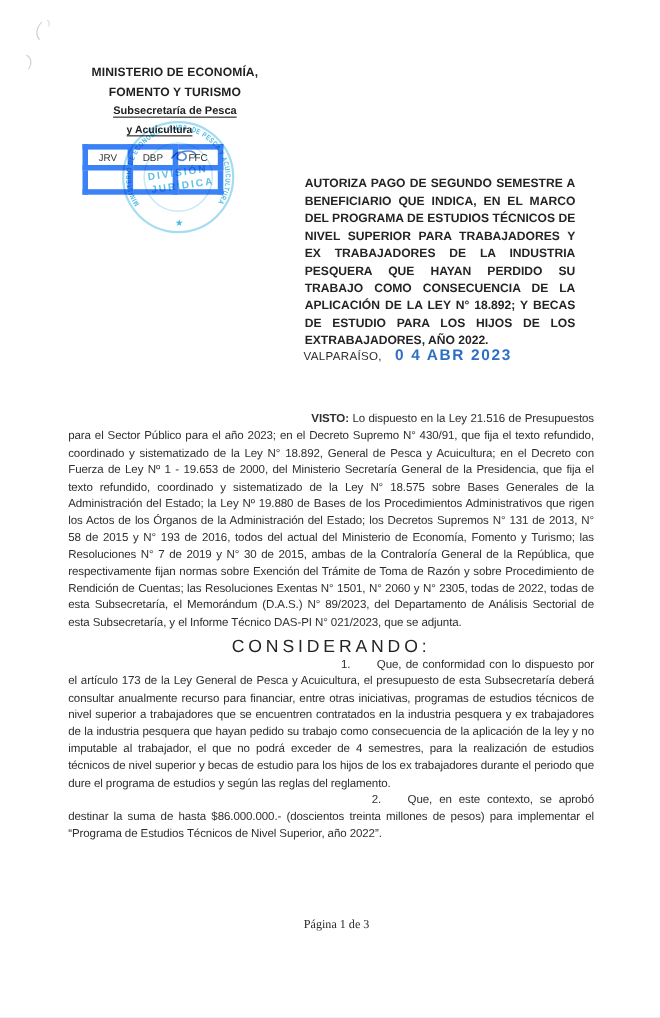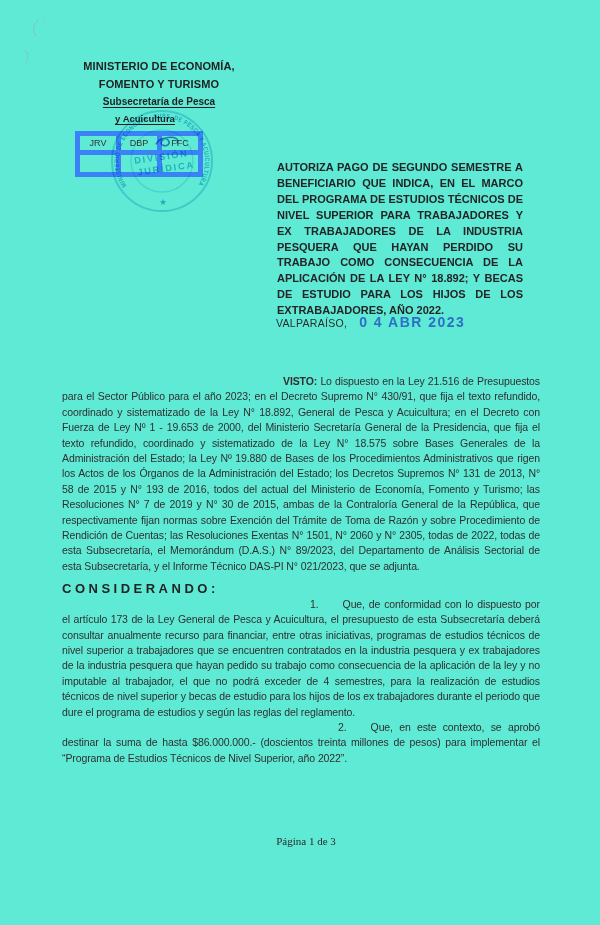--- a/index.html
+++ b/index.html
@@ -1,17 +1,17 @@
 <!DOCTYPE html>
 <html><head>
 <meta charset="utf-8">
 <style>
   html,body{margin:0;padding:0;background:#e8e8e8;}
   .page{
-    position:relative;width:600px;height:925px;background:#5eead4;
+    position:relative;width:600px;height:925px;background:#ffffff;
     font-family:"Liberation Sans",sans-serif;color:#2e2e30;overflow:hidden;
     margin:0 auto;
   }
   
   .pen-marks{position:absolute;left:16px;top:12px;}
 
   
   .letterhead{position:absolute;left:58px;top:60px;width:202px;text-align:center;font-weight:bold;color:#1f1f22;}
   .letterhead div{line-height:13px;}
   .lh1{font-size:11px;margin-bottom:5px;letter-spacing:0.1px;}
@@ -59,21 +59,21 @@
     letter-spacing:3px;color:#4a4c50;
   }
   .res-slash{margin-left:3px;font-size:12px;color:#3a3a3c;}
 
   
   .body-text{position:absolute;left:62px;top:374px;width:478px;font-size:10.5px;line-height:15.4px;letter-spacing:-0.1px;text-align:justify;color:#2f2f31;}
   .body-text p{margin:0;}
   .visto{text-indent:221px;}
   .visto .lbl{font-weight:bold;}
   .considerando{
-    margin:7px 0 0 0;font-size:13px;font-weight:bold;
+    margin:7px 0 0 0;text-align:center;font-size:16px;font-weight:normal;
     letter-spacing:3.5px;color:#232326;text-indent:0;
   }
   .numbered{margin-top:14px;}
   .n1{text-indent:248px;}
   .n2{margin-top:4px;text-indent:276px;}
   .num{margin-right:24px;}
 
   
   .footer{
     position:absolute;left:0;top:835px;width:588px;text-align:center;

